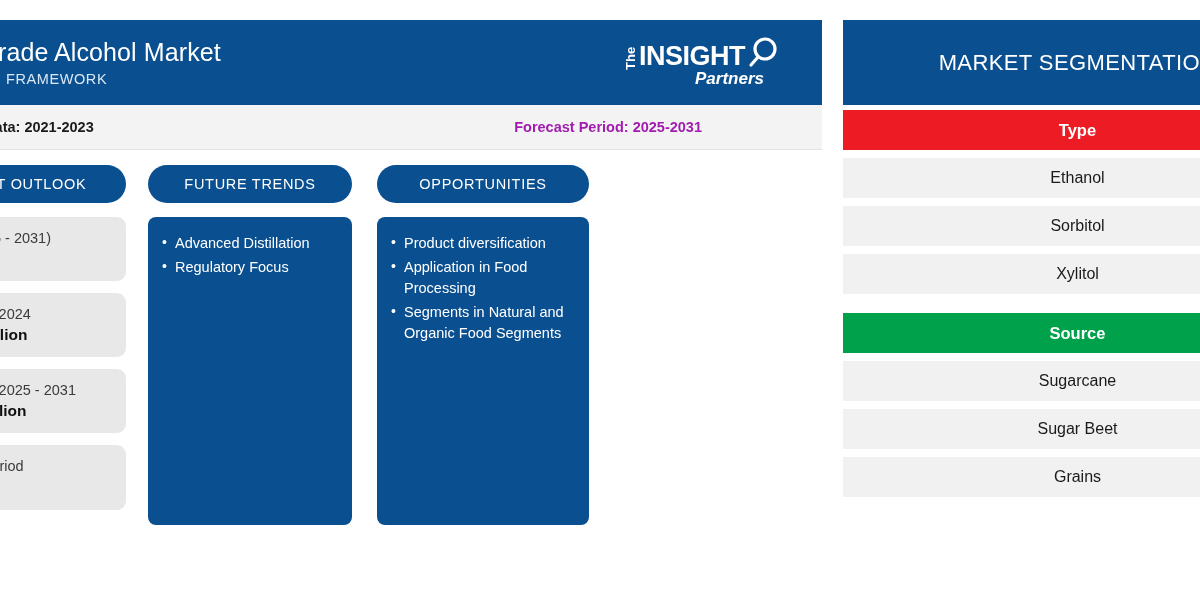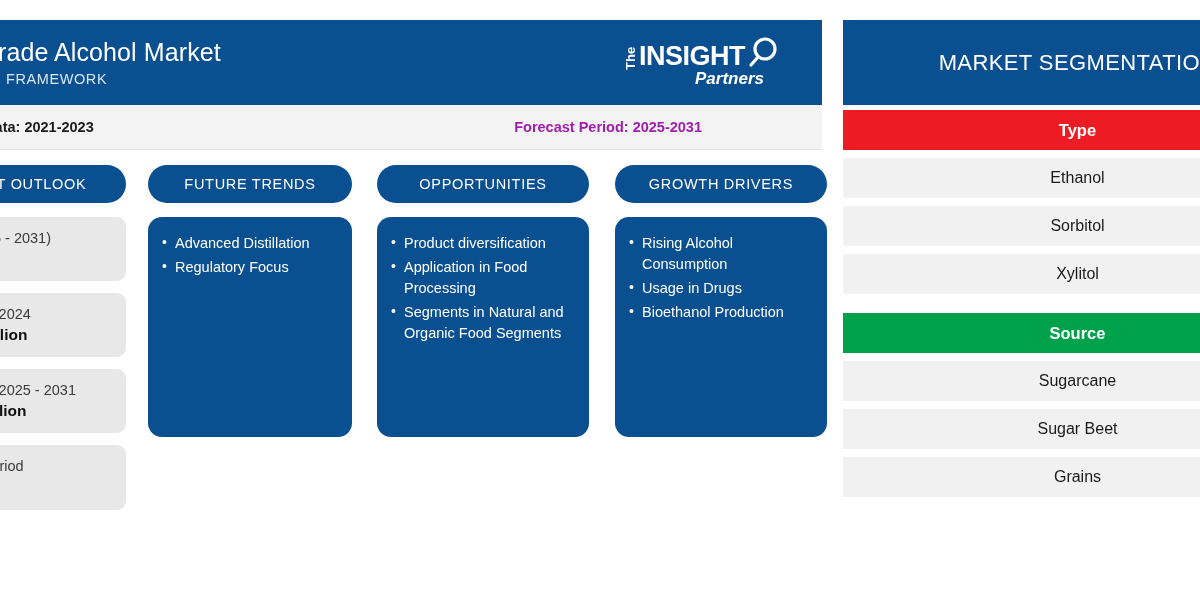--- a/index.html
+++ b/index.html
@@ -109,22 +109,22 @@
     padding:12px 16px 13px 16px;
     min-height:62px;
   }
   .stat-label{ font-size:14.5px; color:#3b3b3b; line-height:1.25; white-space:nowrap; }
   .stat-value{ font-size:15.5px; color:#111; font-weight:bold; margin-top:3px; white-space:nowrap; }
 
   
   .bullet-card{
     margin-top:14px;
     background:#0a4f8f;
-    border-radius:14px;
-    height:220px;
+    border-radius:8px;
+    height:308px;
     padding:16px 14px 16px 14px;
   }
   .bullet-card ul{ list-style:none; }
   .bullet-card li{
     color:#ffffff;
     font-size:14.5px;
     line-height:1.44;
     margin-bottom:3px;
     padding-left:13px;
     position:relative;
@@ -238,30 +238,20 @@
           <div class="pill">OPPORTUNITIES</div>
           <div class="bullet-card">
             <ul>
               <li>Product diversification</li>
               <li>Application in Food Processing</li>
               <li>Segments in Natural and Organic Food Segments</li>
             </ul>
           </div>
         </div>
 
-        <div class="col col-3">
-          <div class="pill">GROWTH DRIVERS</div>
-          <div class="bullet-card">
-            <ul>
-              <li>Rising Alcohol Consumption</li>
-              <li>Usage in Drugs</li>
-              <li>Bioethanol Production</li>
-            </ul>
-          </div>
-        </div>
 
       </div>
     </div>
 
     <div class="seg-panel">
       <div class="seg-header">MARKET SEGMENTATION</div>
 
       <div class="seg-rows">
 
         <div class="seg-row cat" id="cat-0" style="background: rgb(237, 28, 36);">Type</div>

